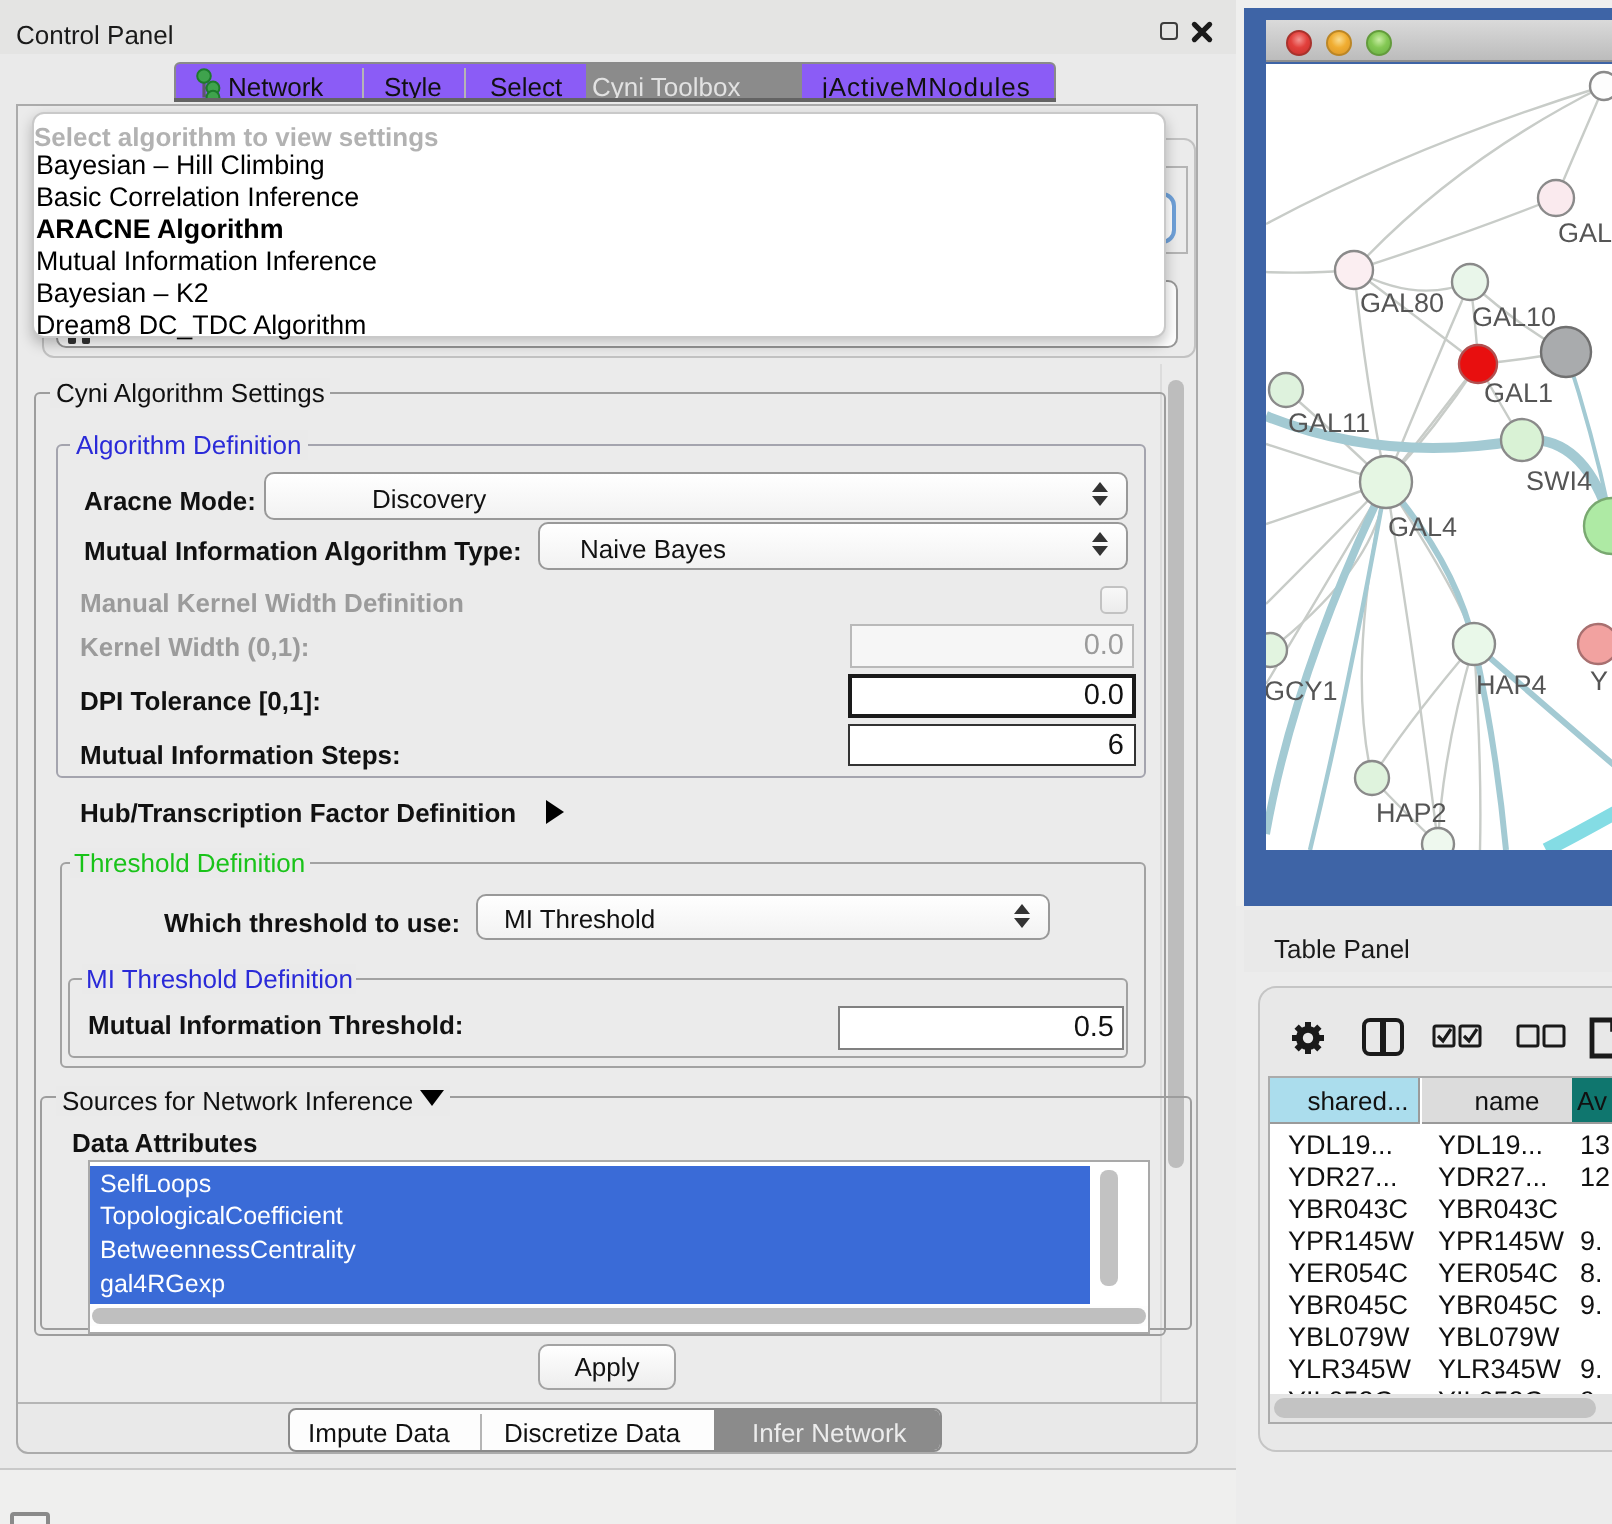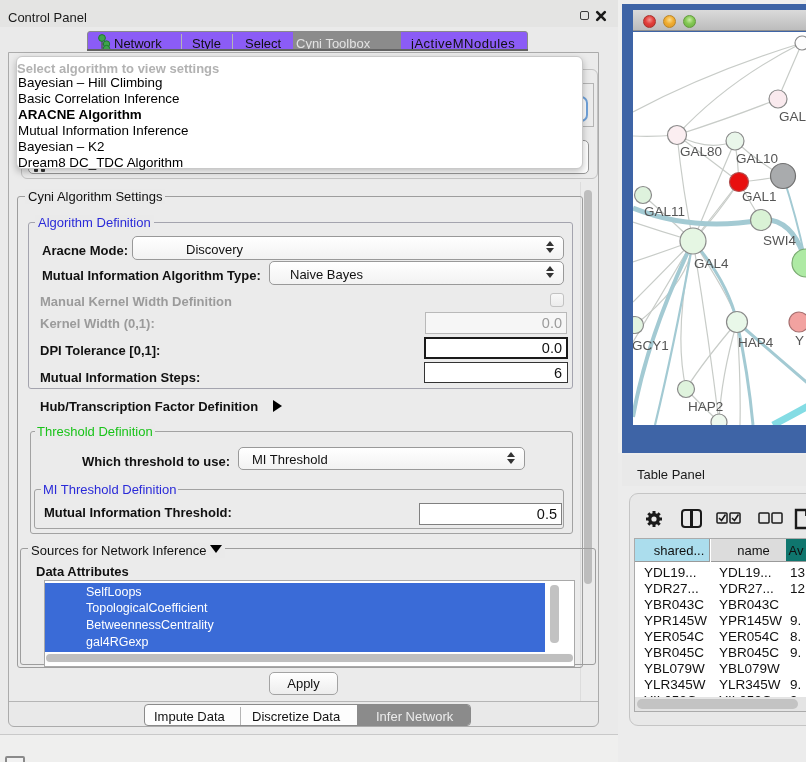--- a/index.html
+++ b/index.html
@@ -101,21 +101,21 @@
     <div class="abs" style="left:41px;top:482px;background:#eaeaea;padding:0 2px;color:#2a2ad8;">MI Threshold Definition</div>
     <div class="abs b" style="left:44px;top:505px;">Mutual Information Threshold:</div>
     <div class="abs" style="left:419px;top:503px;width:143px;height:22px;border:1px solid #808080;background:#fff;"></div>
     <div class="abs" style="left:419px;top:506px;width:138px;text-align:right;font-size:14.5px;">0.5</div>
 
     <div class="abs" style="left:20px;top:548px;width:576px;height:117px;border:1px solid #9d9d9d;border-radius:3px;"></div>
     <div class="abs" style="left:28px;top:543px;background:#eaeaea;padding:0 3px;color:#111;">Sources for Network Inference <span style="display:inline-block;width:0;height:0;border-top:8px solid #000;border-left:6px solid transparent;border-right:6px solid transparent;vertical-align:2px;"></span></div>
     <div class="abs b" style="left:36px;top:564px;">Data Attributes</div>
 
     <div class="abs" style="left:44px;top:580px;width:531px;height:87px;background:#fff;border:1px solid #a9a9a9;"></div>
-    <div class="abs" style="left:45px;top:583px;width:500px;height:69px;background:#3a6bd7;color:#fff;font-size:12.5px;padding-left:36px;">
+    <div class="abs" style="left:45px;top:583px;width:500px;height:69px;background:#3a6bd7;color:#fff;font-size:12.5px;">
       <div style="padding:2px 0 0 5px;height:17px;">SelfLoops</div>
       <div style="padding:1px 0 0 5px;height:17px;">TopologicalCoefficient</div>
       <div style="padding:1px 0 0 5px;height:17px;">BetweennessCentrality</div>
       <div style="padding:1px 0 0 5px;height:17px;">gal4RGexp</div>
     </div>
     <div class="abs" style="left:550px;top:585px;width:9px;height:58px;background:#c2c2c2;border-radius:4px;"></div>
     <div class="abs" style="left:45px;top:653px;width:529px;height:10px;background:#fdfdfd;"></div>
     <div class="abs" style="left:46px;top:654px;width:527px;height:8px;background:#bfbfbf;border-radius:4px;"></div>
 
     <div class="abs" style="left:269px;top:672px;width:69px;height:23px;border:1px solid #a3a3a3;border-radius:5px;background:linear-gradient(#ffffff,#ededed);text-align:center;padding-top:3px;">Apply</div>

